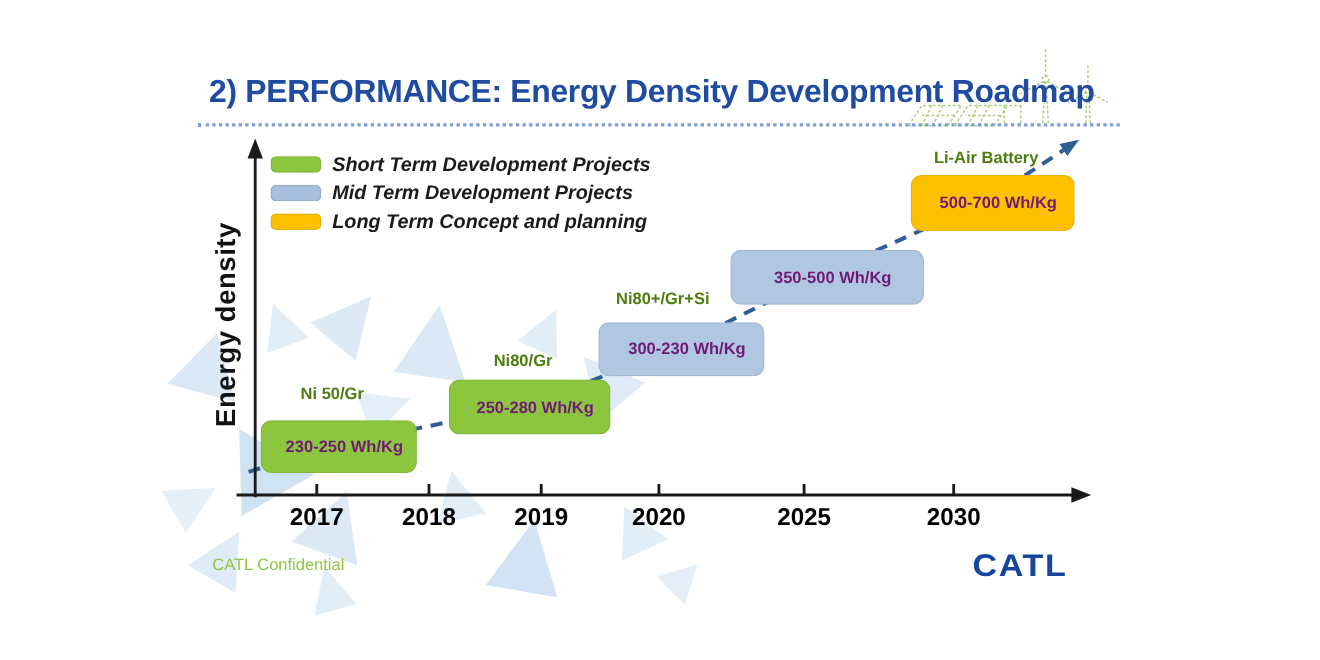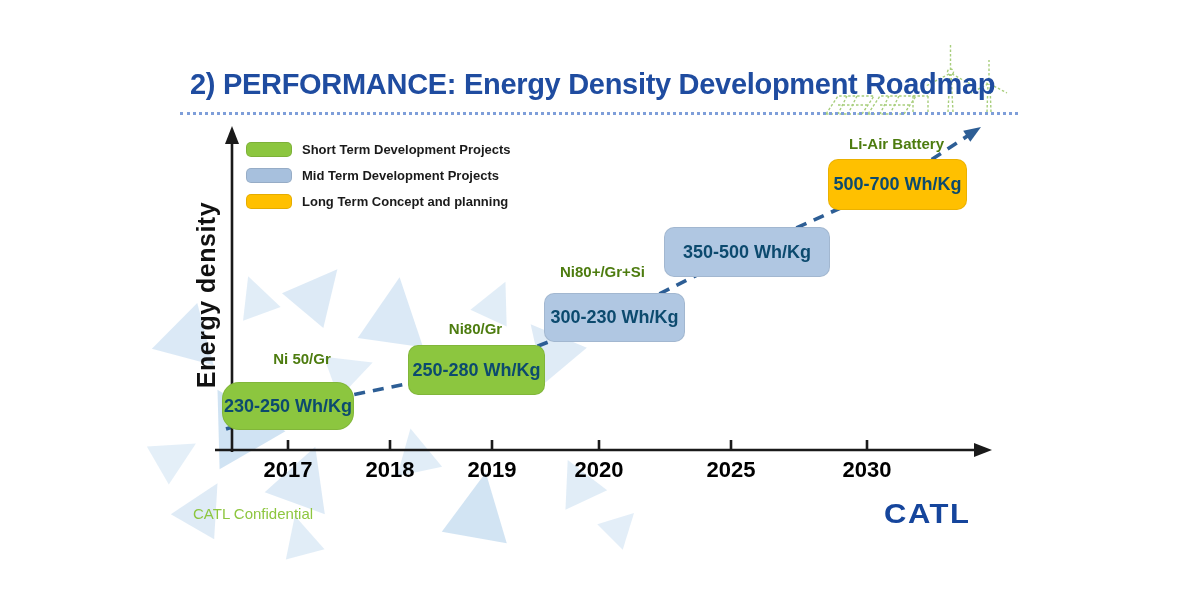--- a/index.html
+++ b/index.html
@@ -9,28 +9,28 @@
 
   .title{left:190px;top:68px;font-size:29px;font-weight:bold;color:#1F4CA0;letter-spacing:-0.3px;white-space:nowrap;}
   .separator{left:180px;top:112px;width:838px;height:0;border-top:3px dotted #7E9ED9;}
 
   .legend{left:246px;top:142px;}
   .legend-row{display:flex;align-items:center;margin-bottom:12px;height:14px;}
   .swatch{width:44px;height:13px;border-radius:5px;margin-right:10px;border:1px solid rgba(0,0,0,0.10);}
   .sw-short{background:#8CC63F;}
   .sw-mid{background:#A7C0DD;}
   .sw-long{background:#FFC000;}
-  .legend-label{font-size:13px;font-weight:bold;color:#1A1A1A;white-space:nowrap;}
+  .legend-label{font-size:18px;font-weight:bold;color:#1A1A1A;white-space:nowrap;font-style:italic;}
 
   .y-axis-label{left:57px;top:280px;width:300px;height:30px;transform:rotate(-90deg);
                 font-size:25px;font-weight:bold;color:#111;text-align:center;letter-spacing:0.5px;}
 
   .mbox{border-radius:10px;display:flex;align-items:center;justify-content:center;
-        font-size:18px;font-weight:bold;color:#0c4a6e;white-space:nowrap;
-        border:1px solid rgba(0,0,0,0.08);}
+        font-size:15px;font-weight:bold;color:#701a75;white-space:nowrap;
+        border:1px solid rgba(0,0,0,0.08);padding-left:10px;}
   .mbox-short{background:#8CC63F;}
   .mbox-mid{background:#B0C7E2;}
   .mbox-long{background:#FFC000;}
 
   .mlabel{font-size:15px;font-weight:bold;color:#4d7c0f;text-align:center;line-height:1.35;white-space:nowrap;}
 
   .year{font-size:22px;font-weight:bold;color:#000000;text-align:center;width:76px;}
 
   .confidential{left:193px;top:505px;font-size:15px;color:#8DC63F;}
   .catl-logo{left:884px;top:496px;font-size:31px;font-weight:800;color:#15459C;
@@ -127,21 +127,21 @@
     </div>
   </div>
 
   <div class="abs y-axis-label">Energy density</div>
 
   <div class="abs mlabel" style="left:237px;top:349px;width:130px;">Ni 50/Gr</div>
   <div class="abs mlabel" style="left:408px;top:319px;width:135px;">Ni80/Gr</div>
   <div class="abs mlabel" style="left:530px;top:262px;width:145px;">Ni80+/Gr+Si</div>
   <div class="abs mlabel" style="left:828px;top:134px;width:137px;">Li-Air Battery</div>
 
-  <div class="abs mbox mbox-short" style="left:222px;top:382px;width:130px;height:46px;border-radius:17px;">230-250 Wh/Kg</div>
+  <div class="abs mbox mbox-short" style="left:237px;top:382px;width:130px;height:46px;">230-250 Wh/Kg</div>
   <div class="abs mbox mbox-short" style="left:408px;top:345px;width:135px;height:48px;">250-280 Wh/Kg</div>
   <div class="abs mbox mbox-mid" style="left:544px;top:293px;width:139px;height:47px;">300-230 Wh/Kg</div>
   <div class="abs mbox mbox-mid" style="left:664px;top:227px;width:164px;height:48px;">350-500 Wh/Kg</div>
   <div class="abs mbox mbox-long" style="left:828px;top:159px;width:137px;height:49px;">500-700 Wh/Kg</div>
 
   <div>
     <div class="abs year" style="left:250px;top:457px;">2017</div>
     <div class="abs year" style="left:352px;top:457px;">2018</div>
     <div class="abs year" style="left:454px;top:457px;">2019</div>
     <div class="abs year" style="left:561px;top:457px;">2020</div>

